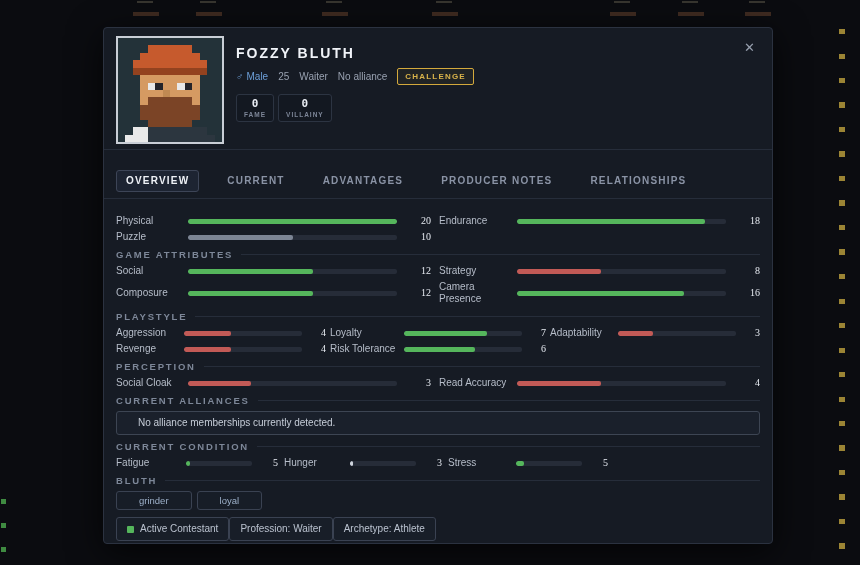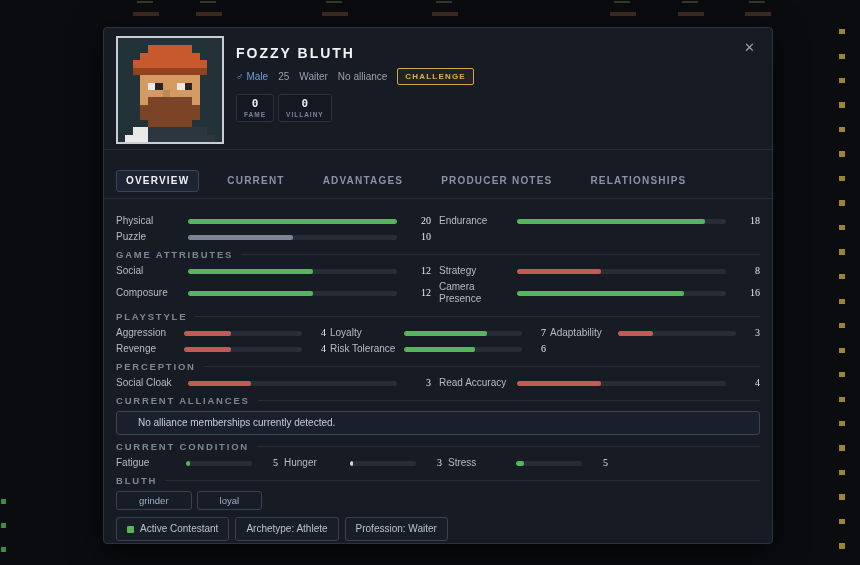--- a/index.html
+++ b/index.html
@@ -64,21 +64,21 @@
   .s-fill{height:100%;border-radius:2px}
   .s-value{font-family:Liberation Serif, serif;font-size:10px;color:#e6eaf1;text-align:right;line-height:12px}
 
   .alliance-box{border:1px solid #3d4553;background:#1a202b;border-radius:3px;
     padding:5px 21px;font-size:10px;color:#c6cdd8;line-height:12px}
 
   .chips{display:flex;gap:5px}
   .chip{border:1px solid #3a4252;background:#171d27;border-radius:3px;
     padding:3px 22px;font-size:9.5px;color:#9db0c9;line-height:11px}
 
-  .badges{display:flex;gap:6px;margin-top:7px}
+  .badges{display:flex;margin-top:7px}
   .badge{display:inline-flex;align-items:center;gap:6px;border:1px solid #3a4252;background:#181e28;
     border-radius:3px;padding:5px 10px;font-size:10px;color:#bac2cf;line-height:12px}
   .ind{width:7px;height:7px;border-radius:1px;display:inline-block;flex:none}
 </style>
 </head>
 <body>
 
 <div class="backdrop">
   <div class="dots-right"></div>
   <div class="dots-left"></div>
@@ -490,19 +490,19 @@
         <span class="chip">loyal</span>
       </div>
   </section>
 
   <div class="badges" id="badges">
       <div class="badge">
         <span class="ind" style="background: rgb(85, 182, 92);"></span>
         <span>Active Contestant</span>
       </div>
       <div class="badge">
+        <span>Profession: Waiter</span>
+      </div>
+      <div class="badge">
         <span>Archetype: Athlete</span>
       </div>
-      <div class="badge">
-        <span>Profession: Waiter</span>
-      </div>
     </div>
 </div>
 
 </body></html>

